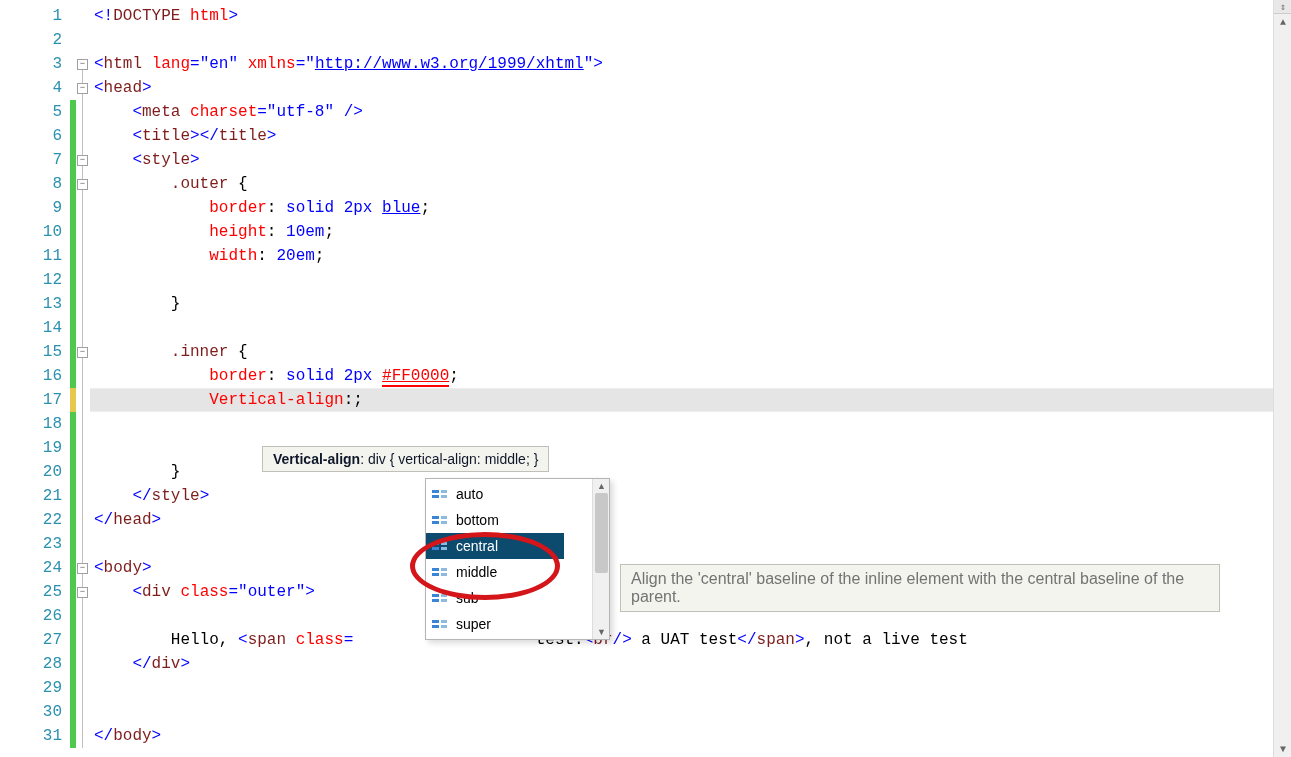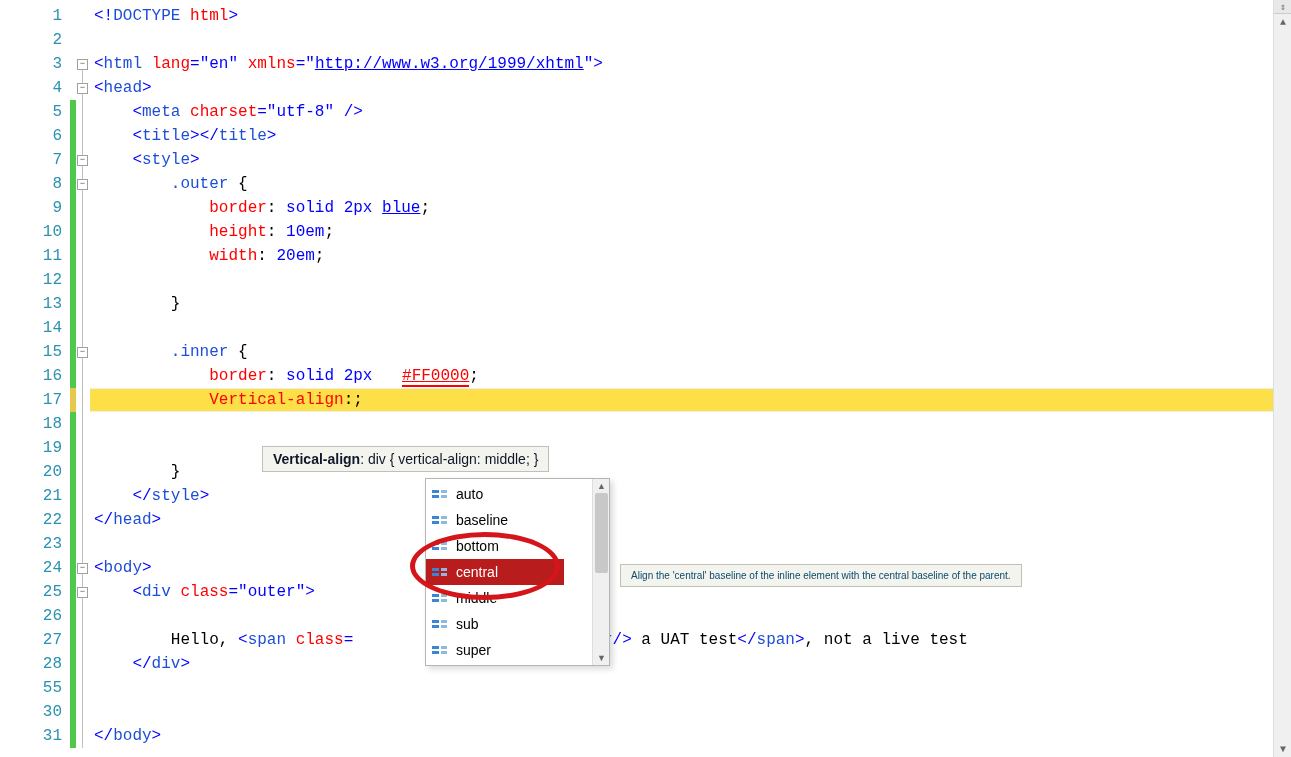--- a/index.html
+++ b/index.html
@@ -83,31 +83,31 @@
     padding-top: 4px;
     position: relative;
     white-space: pre;
   }
   .code .row {
     height: 24px;
     line-height: 24px;
     padding-left: 4px;
   }
   .row.current {
-    background: #fde047;
+    background: #e5e5e5;
     border-top: 1px solid #eee;
     border-bottom: 1px solid #eee;
     height: 24px;
     line-height: 22px;
   }
   .t-blue { color: #0000ff; }
-  .t-brown { color: #1d4ed8; }
+  .t-brown { color: #7f1d1d; }
   .t-red { color: #ff0000; }
   .t-bluelink { color: #0000ff; text-decoration: underline; }
-  .t-redlink { color: #ff0000; text-decoration: underline; border-bottom: 2px solid #ff0000; margin-left: 20px;}
+  .t-redlink { color: #ff0000; text-decoration: underline; border-bottom: 2px solid #ff0000;}
 
   
   .hint-tip {
     position: absolute;
     left: 262px;
     top: 446px;
     background: #f4f4ee;
     border: 1px solid #c0c0b8;
     padding: 4px 10px;
     font-family: "Segoe UI", Arial, sans-serif;
@@ -136,21 +136,21 @@
   }
   .popup li {
     height: 26px;
     line-height: 26px;
     padding-left: 6px;
     display: flex;
     align-items: center;
     cursor: pointer;
   }
   .popup li.selected {
-    background: #b91c1c;
+    background: #0c4a6e;
     color: #fff;
   }
   .popup .pi {
     width: 16px;
     height: 12px;
     margin-right: 8px;
     display: inline-flex;
     align-items: center;
   }
   .popup .pi svg { width:16px; height:12px; }
@@ -191,22 +191,22 @@
 
   
   .side-tip {
     position: absolute;
     left: 620px;
     top: 564px;
     background: #f4f4ee;
     border: 1px solid #c0c0b8;
     padding: 5px 10px;
     font-family: "Segoe UI", Arial, sans-serif;
-    font-size: 10px;
-    color: #0c4a6e;
+    font-size: 16px;
+    color: #737373;
     max-width: 600px;
   }
 
   
   .rscroll {
     width: 18px;
     background: #f0f0f0;
     border-left: 1px solid #ddd;
     position: relative;
     flex-shrink:0;
@@ -251,21 +251,21 @@
       <div class="ln">19</div>
       <div class="ln">20</div>
       <div class="ln">21</div>
       <div class="ln">22</div>
       <div class="ln">23</div>
       <div class="ln">24</div>
       <div class="ln">25</div>
       <div class="ln">26</div>
       <div class="ln">27</div>
       <div class="ln">28</div>
-      <div class="ln">55</div>
+      <div class="ln">29</div>
       <div class="ln">30</div>
       <div class="ln">31</div>
     </div>
   <div class="change-bar">
       <div class="cb "></div>
       <div class="cb "></div>
       <div class="cb "></div>
       <div class="cb "></div>
       <div class="cb green"></div>
       <div class="cb green"></div>
@@ -427,31 +427,20 @@
         </li>
         <li>
           <span class="pi">
             <svg viewBox="0 0 16 12">
               <rect x="0" y="2" width="7" height="3" fill="#3a86d4"></rect>
               <rect x="0" y="7" width="7" height="3" fill="#3a86d4"></rect>
               <rect x="9" y="2" width="6" height="3" fill="#8fb9de"></rect>
               <rect x="9" y="7" width="6" height="3" fill="#8fb9de"></rect>
             </svg>
           </span>
-          <span>baseline</span>
-        </li>
-        <li>
-          <span class="pi">
-            <svg viewBox="0 0 16 12">
-              <rect x="0" y="2" width="7" height="3" fill="#3a86d4"></rect>
-              <rect x="0" y="7" width="7" height="3" fill="#3a86d4"></rect>
-              <rect x="9" y="2" width="6" height="3" fill="#8fb9de"></rect>
-              <rect x="9" y="7" width="6" height="3" fill="#8fb9de"></rect>
-            </svg>
-          </span>
           <span>bottom</span>
         </li>
         <li class="selected">
           <span class="pi">
             <svg viewBox="0 0 16 12">
               <rect x="0" y="2" width="7" height="3" fill="#3a86d4"></rect>
               <rect x="0" y="7" width="7" height="3" fill="#3a86d4"></rect>
               <rect x="9" y="2" width="6" height="3" fill="#8fb9de"></rect>
               <rect x="9" y="7" width="6" height="3" fill="#8fb9de"></rect>
             </svg>

